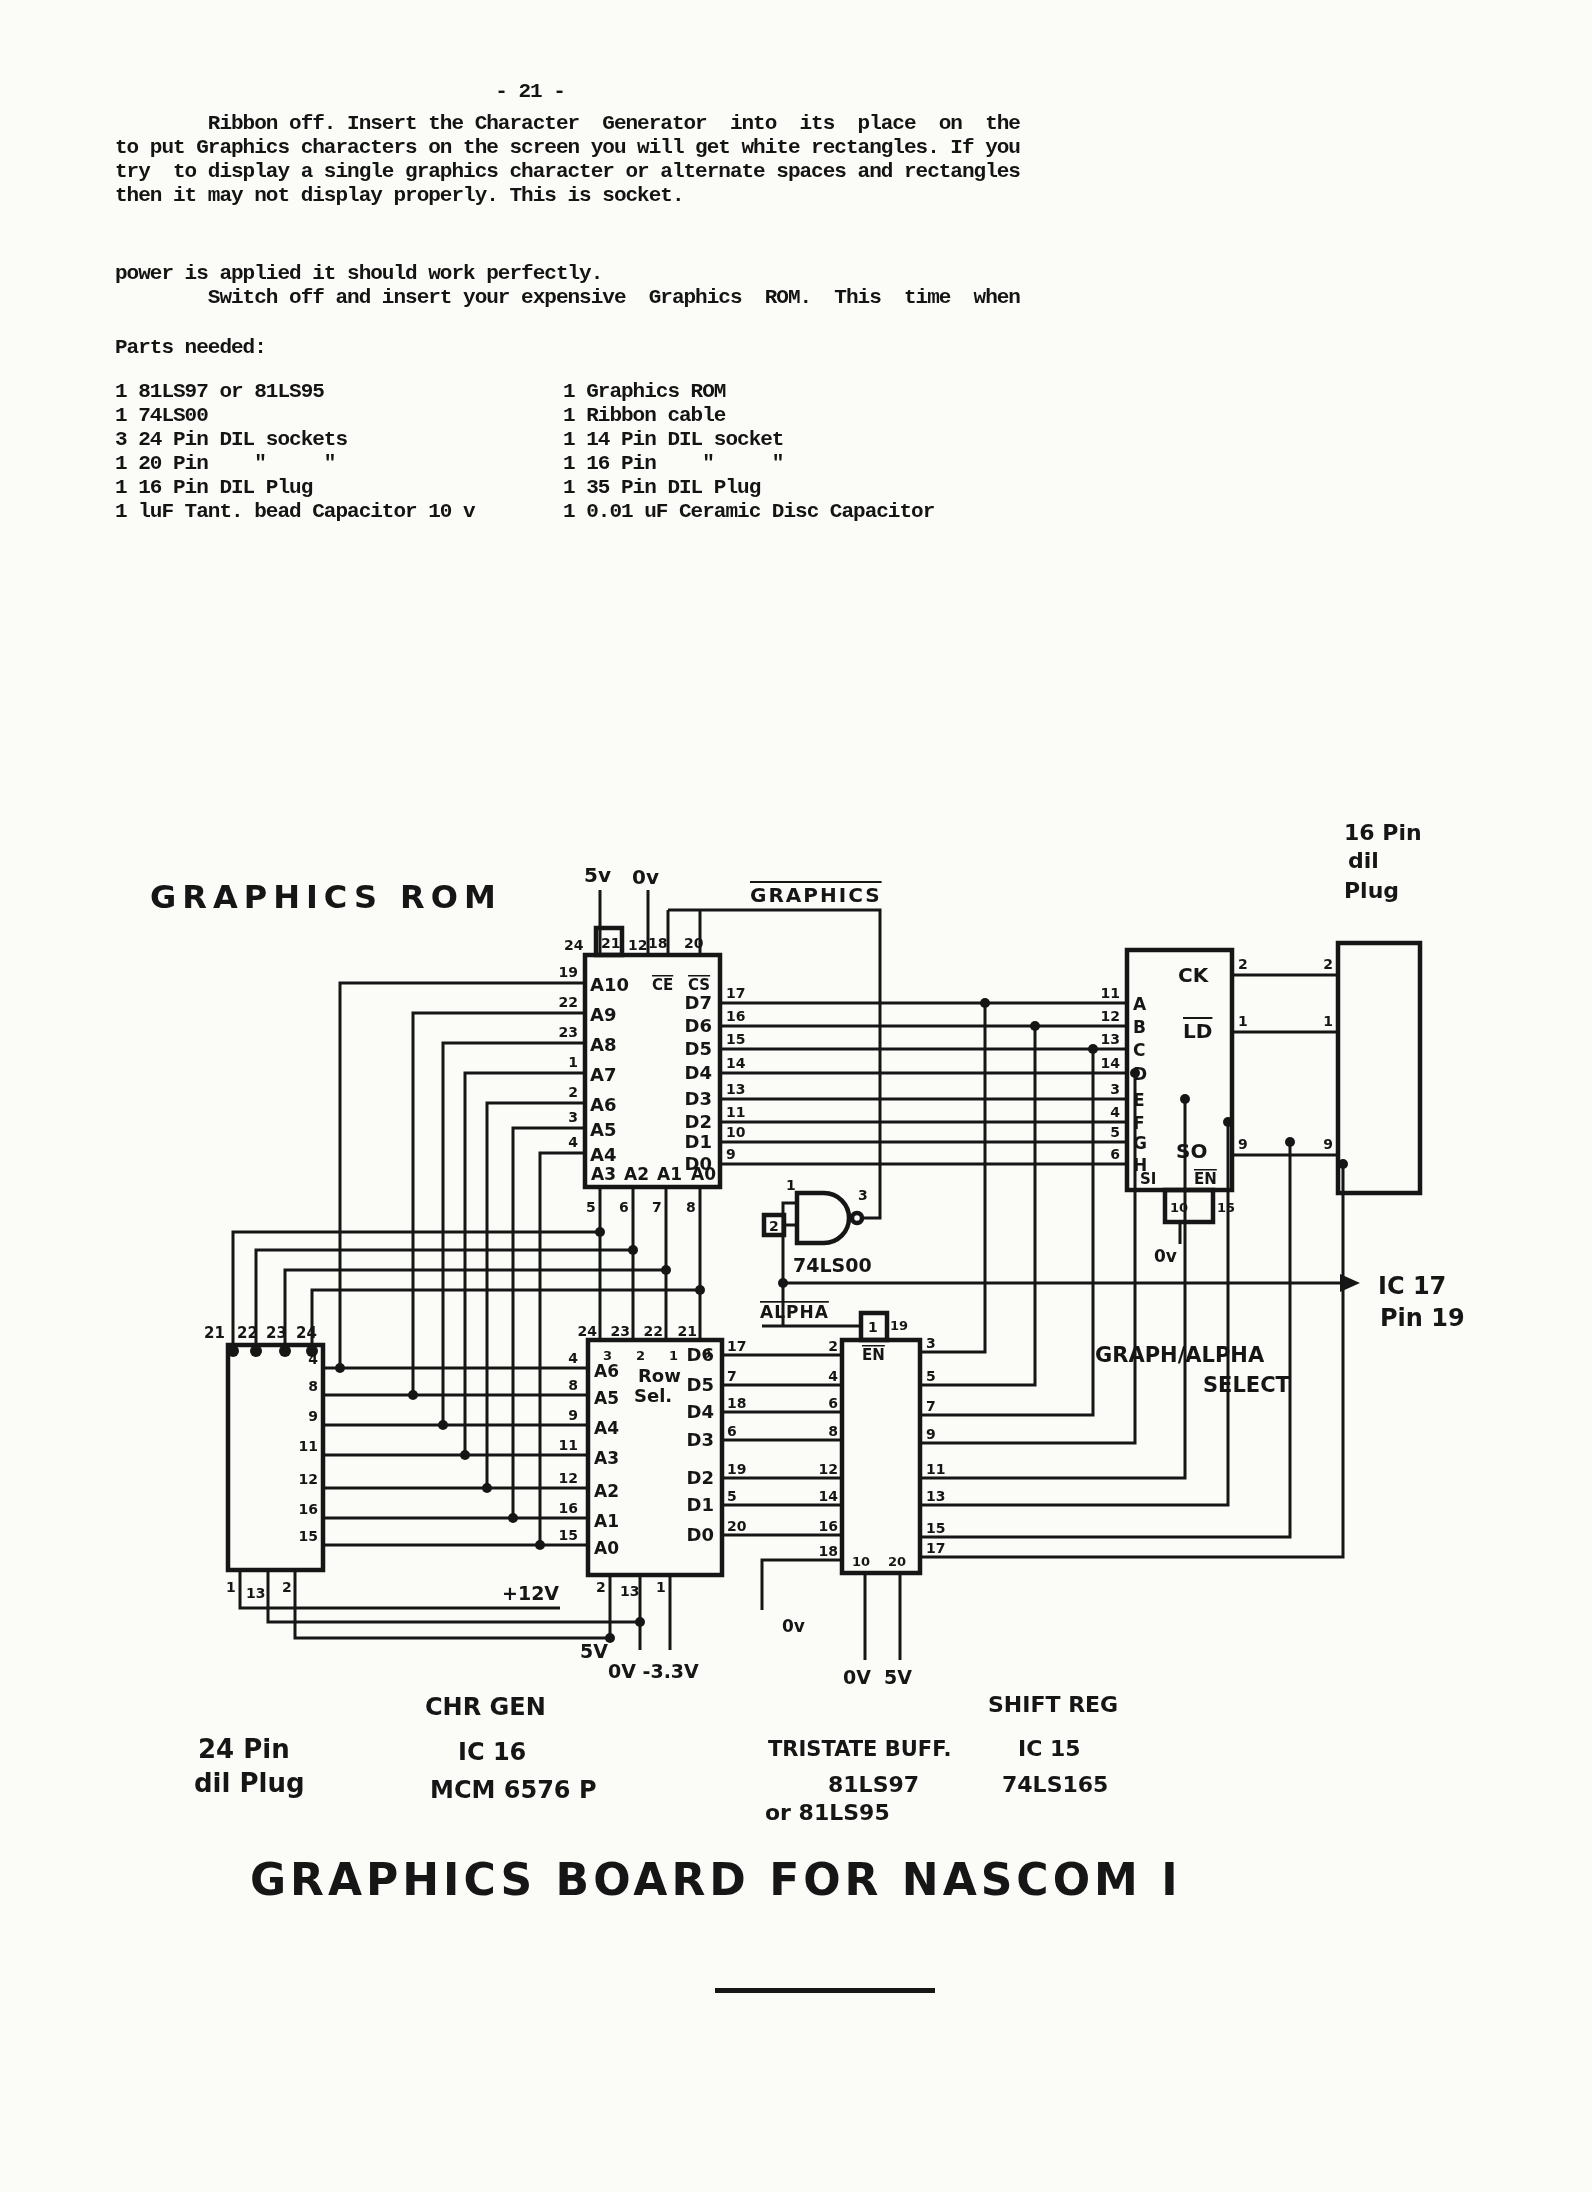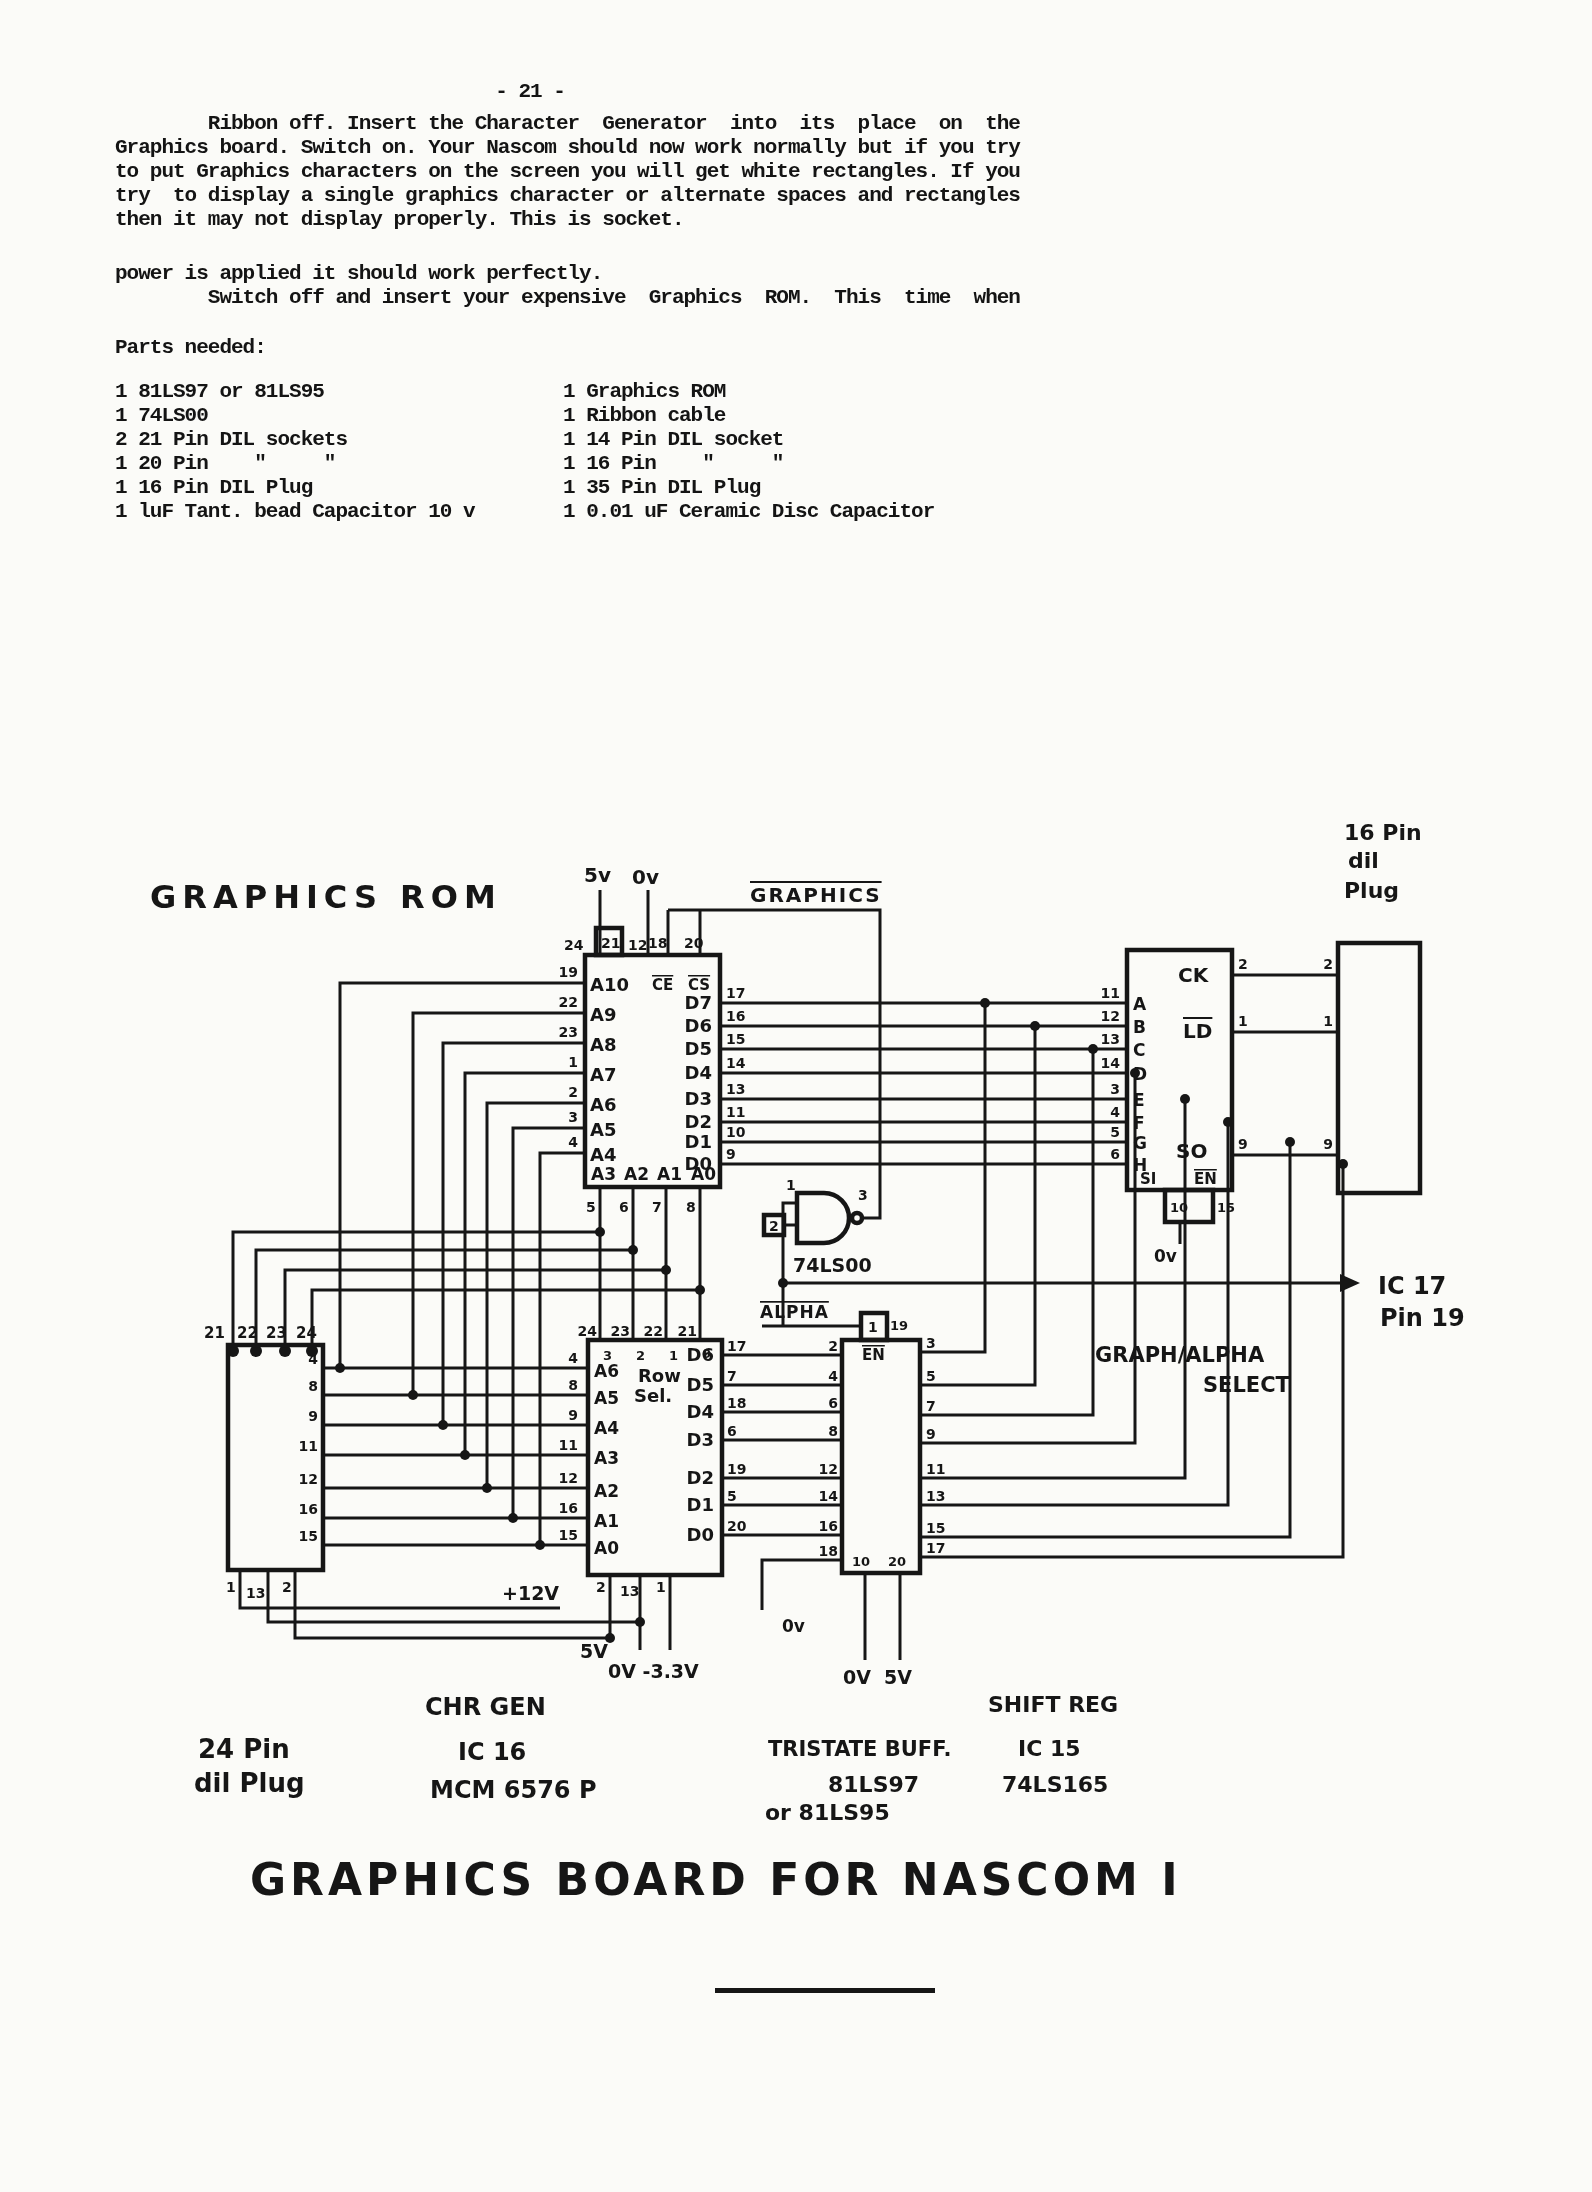--- a/index.html
+++ b/index.html
@@ -23,37 +23,36 @@
 </style>
 </head>
 <body>
 
 <div class="page">
 
   <div class="abs mono center" style="left:115px;top:80px;width:830px">- 21 -</div>
 
   <div class="abs" style="left:115px;top:112px">
     <div class="mono">        Ribbon off. Insert the Character  Generator  into  its  place  on  the</div>
-    <div class="mono">Graphics board. Switch on. Your Nascom should now work normally but if you try</div>
     <div class="mono">to put Graphics characters on the screen you will get white rectangles. If you</div>
     <div class="mono">try  to display a single graphics character or alternate spaces and rectangles</div>
     <div class="mono">then it may not display properly. This is socket.</div>
   </div>
 
   <div class="abs" style="left:115px;top:262px">
     <div class="mono">power is applied it should work perfectly.</div>
     <div class="mono">        Switch off and insert your expensive  Graphics  ROM.  This  time  when</div>
   </div>
 
   <div class="abs mono" style="left:115px;top:336px">Parts needed:</div>
 
   <div class="abs" style="left:115px;top:380px">
     <div class="mono">1 81LS97 or 81LS95</div>
     <div class="mono">1 74LS00</div>
-    <div class="mono">2 21 Pin DIL sockets</div>
+    <div class="mono">3 24 Pin DIL sockets</div>
     <div class="mono">1 20 Pin    "     "</div>
     <div class="mono">1 16 Pin DIL Plug</div>
     <div class="mono">1 luF Tant. bead Capacitor 10 v</div>
   </div>
 
   <div class="abs" style="left:563px;top:380px">
     <div class="mono">1 Graphics ROM</div>
     <div class="mono">1 Ribbon cable</div>
     <div class="mono">1 14 Pin DIL socket</div>
     <div class="mono">1 16 Pin    "     "</div>

